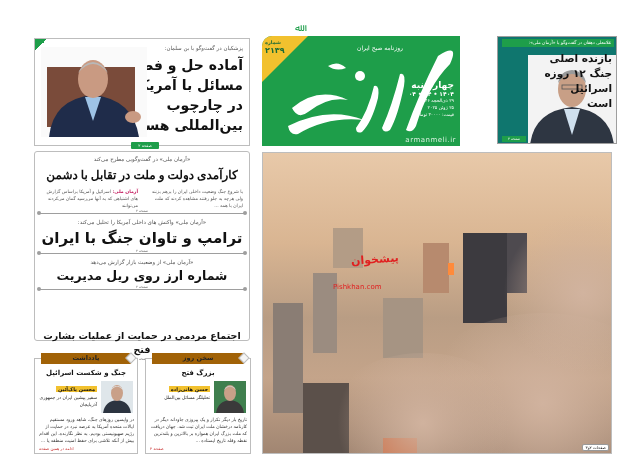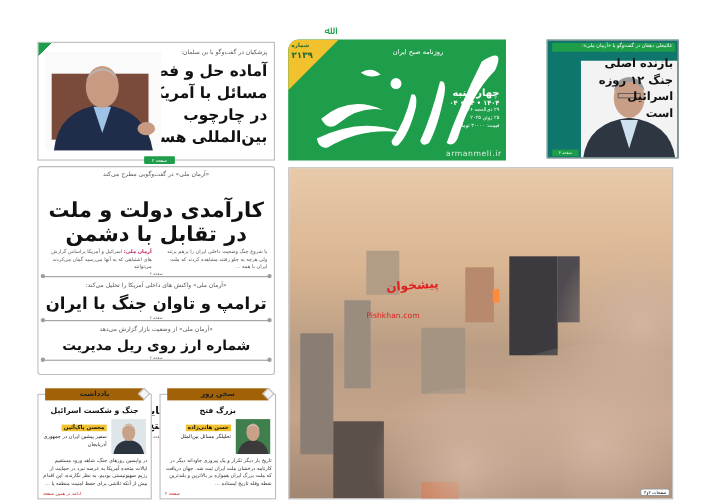--- a/index.html
+++ b/index.html
@@ -40,21 +40,21 @@
   #col-left { position: absolute; left: 34px; top: 151px; width: 216px; height: 190px; border: 1px solid #bdbdbd; border-radius: 3px; }
   .story { position: relative; text-align: center; }
   .story .kicker { font-size: 5.5px; color: #555; }
   .story .headline { font-weight: bold; color: #111; margin-top: 36px; }
   .story .pageref { font-size: 3.5px; color: #666; }
   .sep { position: relative; height: 1px; background: #9e9e9e; margin: 0 4px; }
   .sep::before, .sep::after { content: ""; position: absolute; top: -2px; width: 4px; height: 4px; border-radius: 50%; background: #9e9e9e; }
   .sep::before { left: -2px; }
   .sep::after { right: -2px; }
   #story-1 { padding-top: 4px; }
-  #story-1 .headline { font-size: 19px; line-height: 22px; margin-top: 18px; }
+  #story-1 .headline { font-size: 12px; line-height: 22px; margin-top: 2px; font-family: Liberation Serif, serif; }
   #story-1 .summary { display: flex; flex-direction: row-reverse; justify-content: space-between; padding: 2px 6px 0; font-size: 4.6px; color: #555; line-height: 7px; text-align: right; }
   #story-1 .summary div { width: 48%; }
   #story-1 .summary .brand { color: #c2185b; font-weight: bold; }
   #story-2 { padding-top: 5px; }
   #story-2 .headline { font-size: 15px; line-height: 22px; margin-top: 2px; }
   #story-3 { padding-top: 5px; }
   #story-3 .headline { font-size: 12.5px; line-height: 18px; margin-top: 2px; }
   #story-4 { padding-top: 3px; }
   #story-4 .headline { font-size: 9.5px; line-height: 14px; }
 

